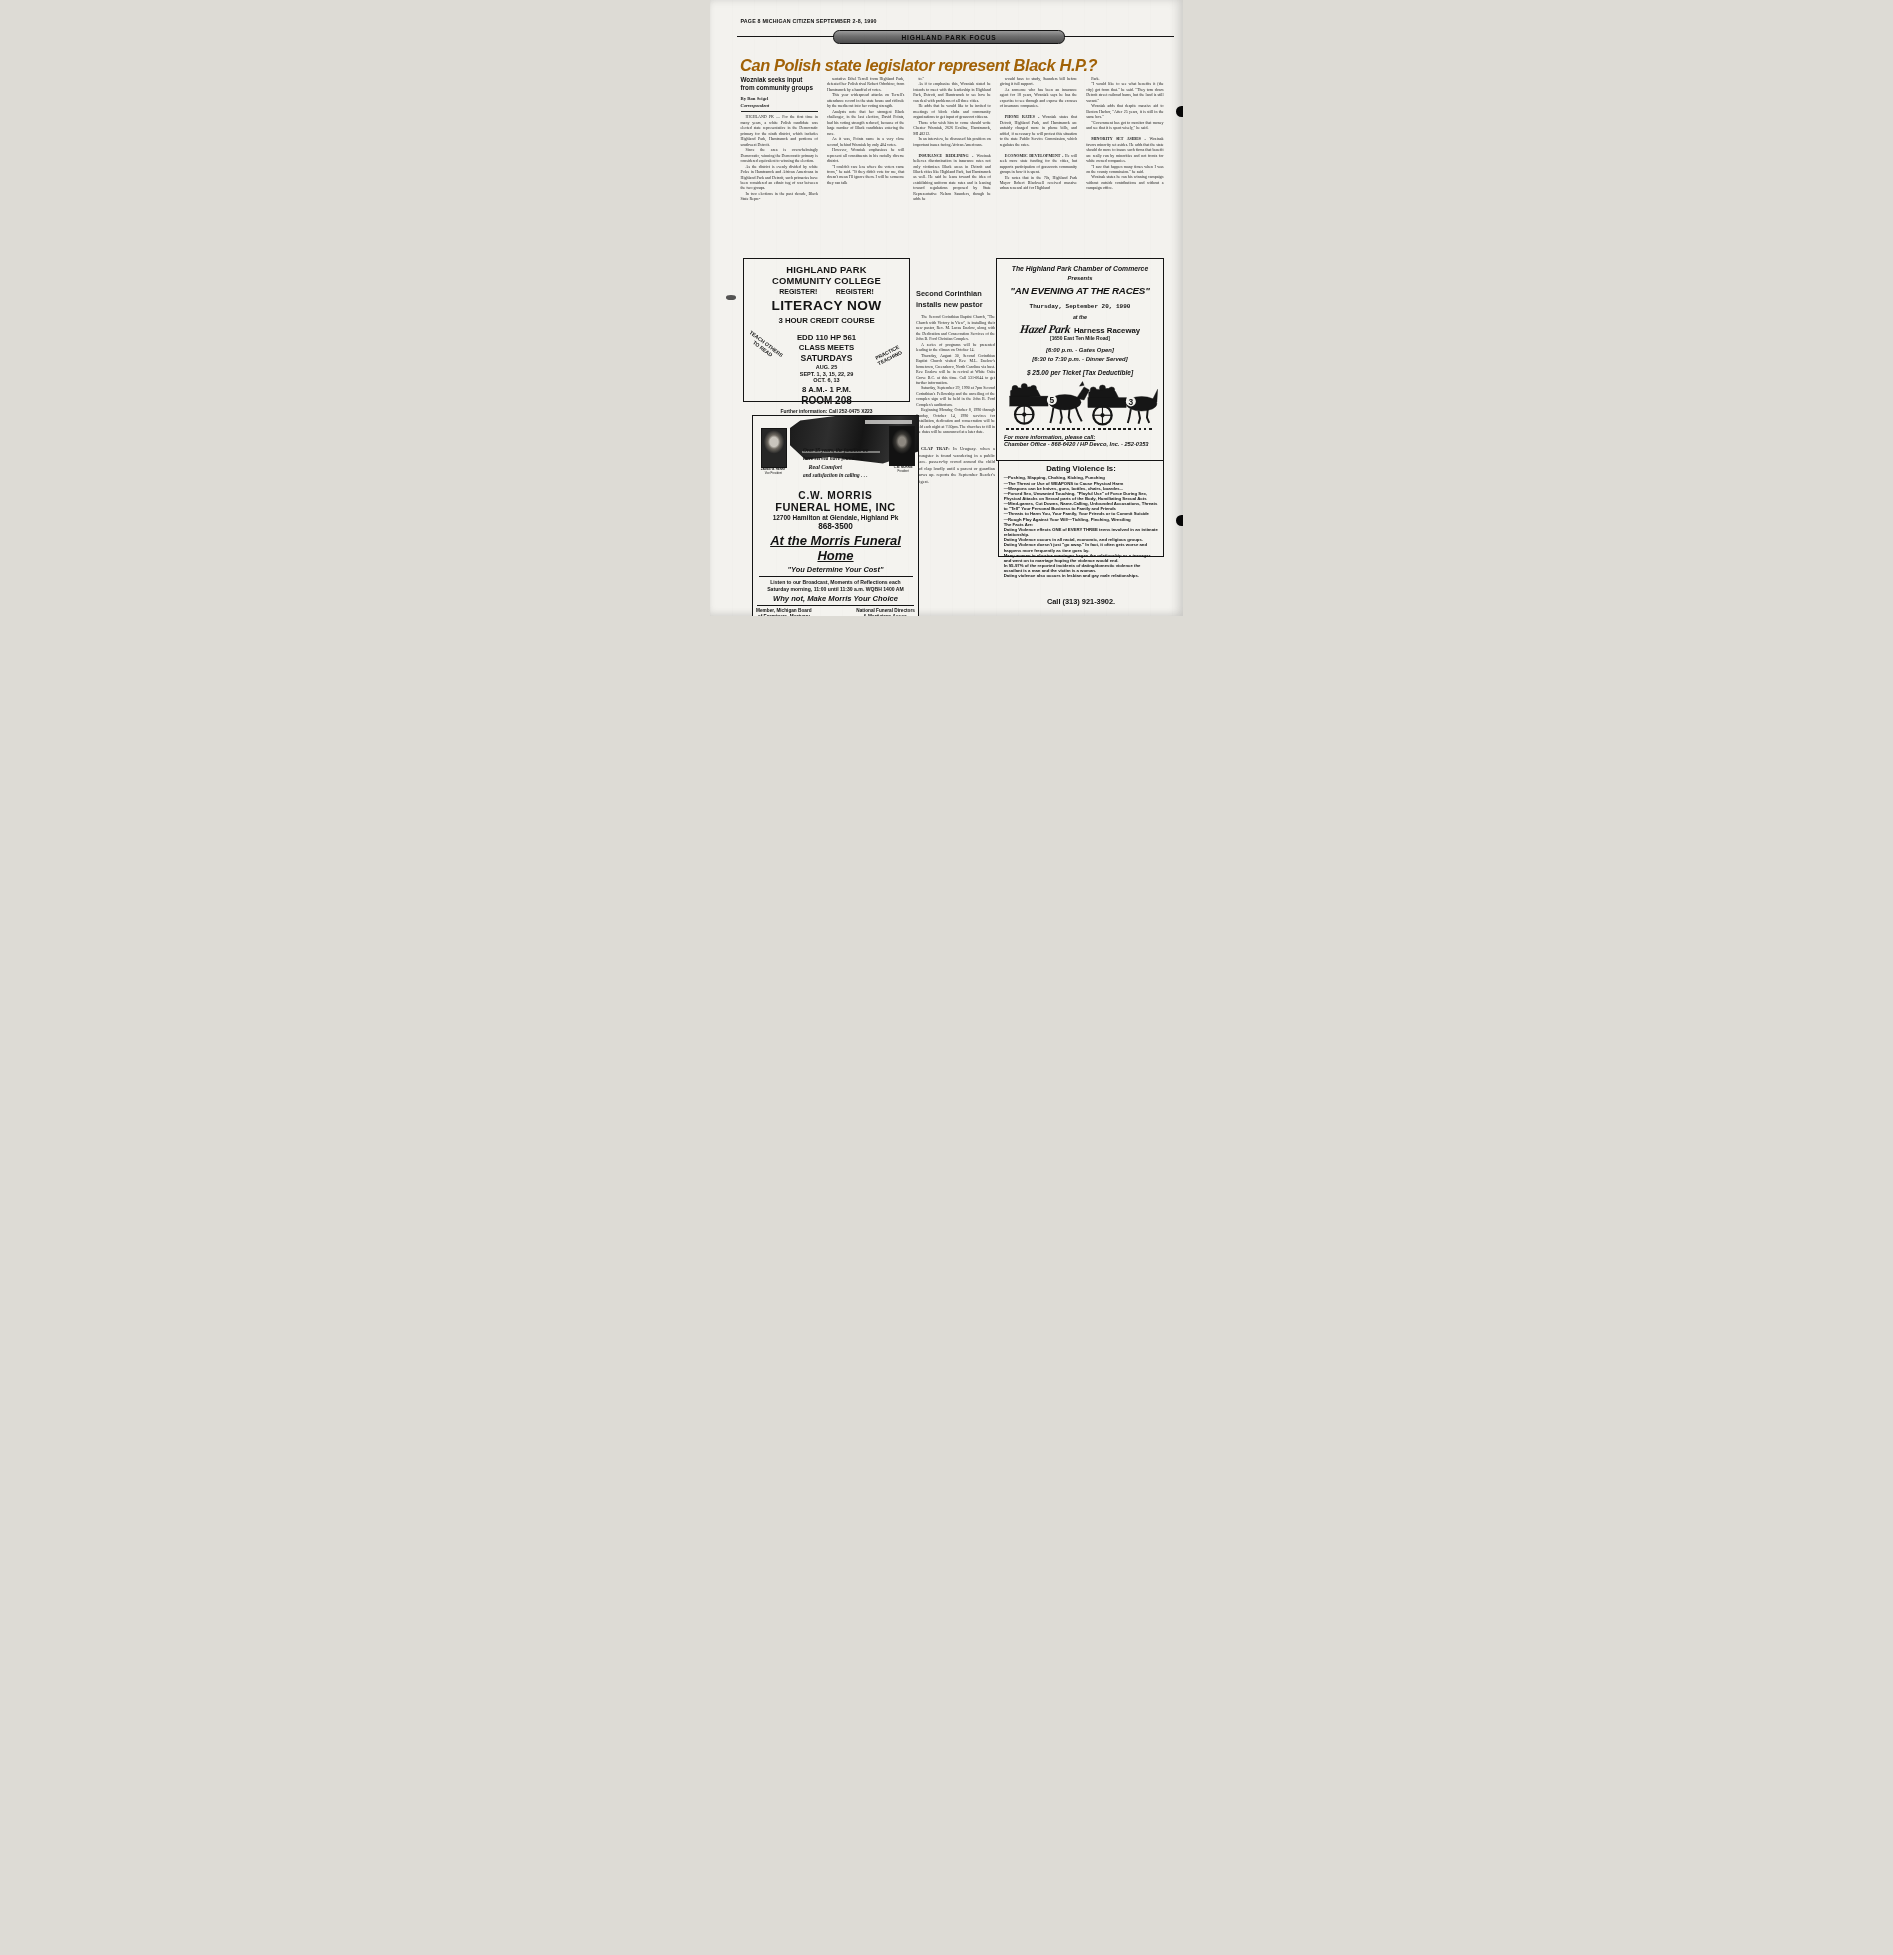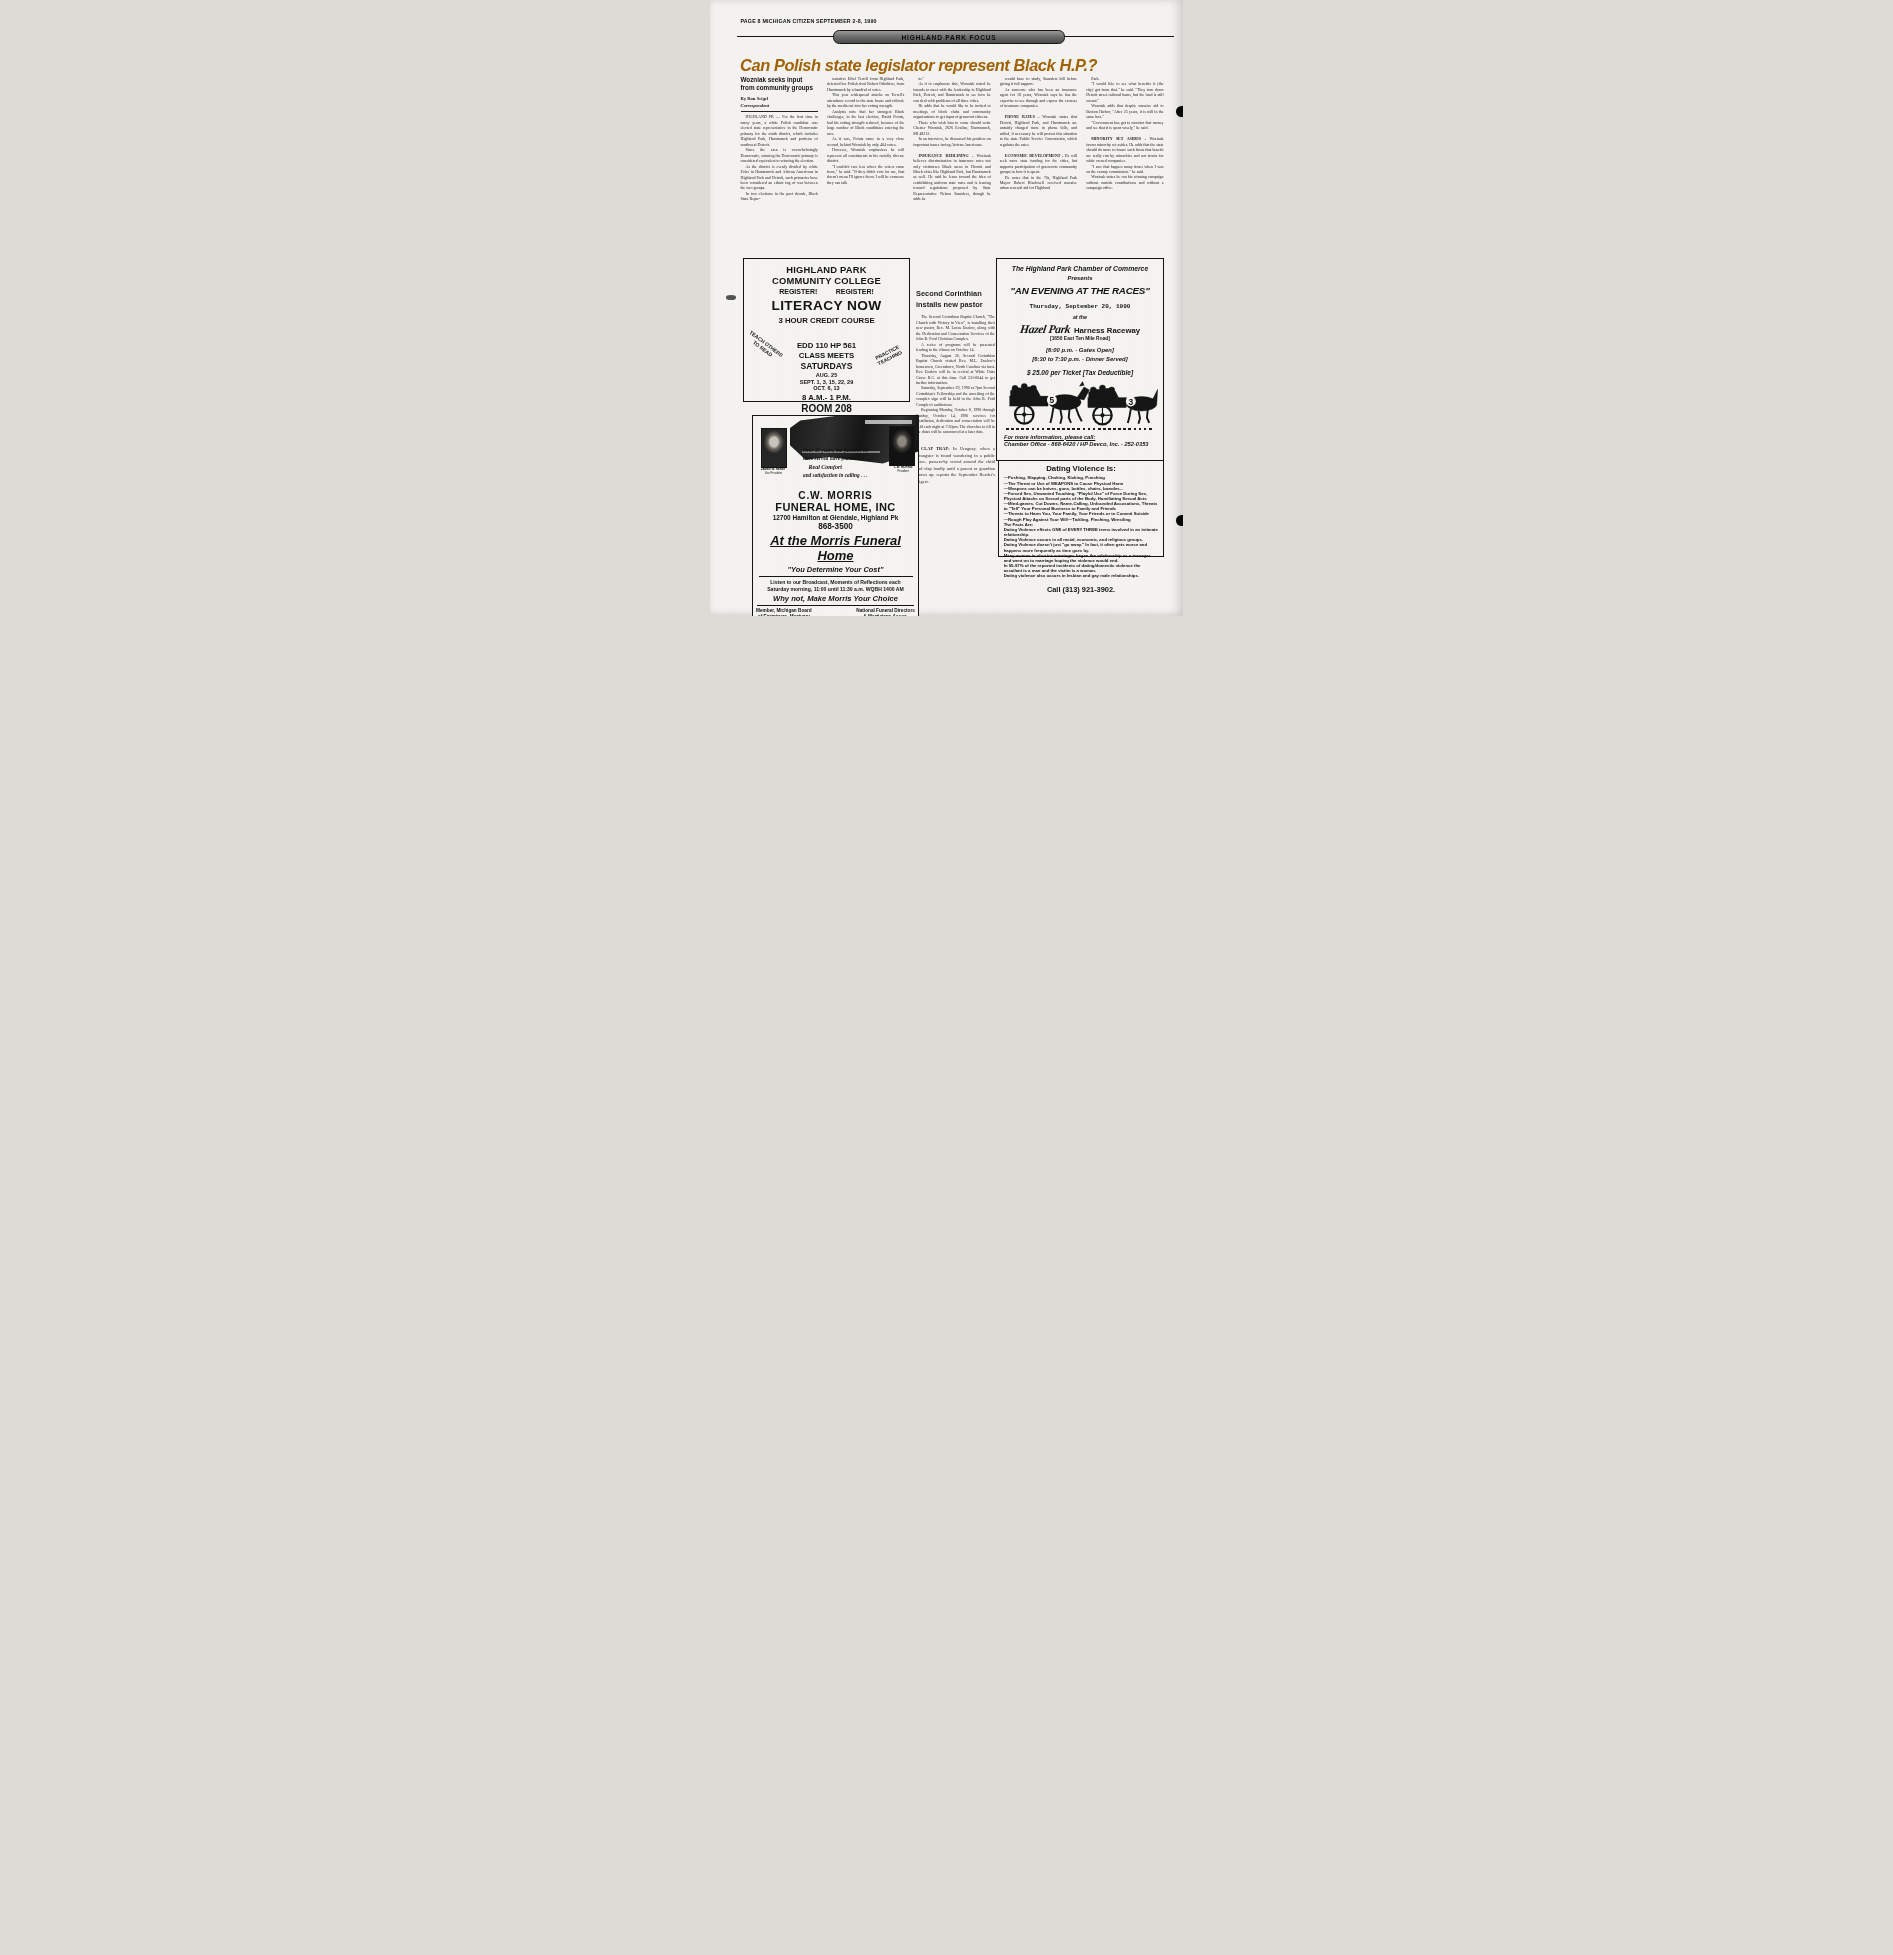--- a/index.html
+++ b/index.html
@@ -34,21 +34,21 @@
   
   .adbox{position:absolute;background:#f4f3ef;border:1.2px solid #141414;box-sizing:border-box;}
   
   .lit{left:33px;top:258px;width:167px;height:144px;text-align:center;
        font-family:"Liberation Sans",sans-serif;font-weight:bold;color:#141414;padding-top:4.7px;}
   .lit-line1{font-size:9.4px;letter-spacing:0.2px;}
   .lit-line2{font-size:9.4px;letter-spacing:0.2px;}
   .lit-register{font-size:7px;margin-top:2px;word-spacing:16.4px;}
   .lit-title{font-size:13.7px;letter-spacing:0.4px;margin-top:3.1px;font-weight:800;}
   .lit-course{font-size:7.8px;margin-top:3.5px;}
-  .lit-code{font-size:7.8px;margin-top:16px;}
+  .lit-code{font-size:7.8px;margin-top:8px;}
   .lit-meets{font-size:7.8px;margin-top:0.8px;}
   .lit-days{font-size:8.6px;margin-top:0.8px;}
   .lit-dates{margin-top:0.8px;}
   .lit-dates div{font-size:5.5px;line-height:1.25;}
   .lit-time{font-size:7.8px;margin-top:0.8px;}
   .lit-room{font-size:10px;margin-top:0.8px;}
   .lit-info{font-size:4.9px;margin-top:2.7px;}
   .diag{position:absolute;font-size:5.1px;font-weight:bold;line-height:1.2;text-align:center;}
   .diag-left{left:-0.8px;top:81px;width:43px;transform:rotate(37deg);}
   .diag-right{right:0.8px;top:90px;width:39px;transform:rotate(-27deg);}
@@ -116,21 +116,21 @@
   .morris-rule2{height:0.8px;background:#141414;margin:2.3px 3.9px 2px 3.9px;}
   .morris-footer{display:flex;justify-content:space-between;padding:0 3.1px;}
   .morris-footer .cell div{font-family:"Liberation Sans",sans-serif;font-weight:bold;font-size:4.7px;line-height:1.3;text-align:center;}
   
   .dating{left:288px;top:460px;width:166px;height:97px;border-width:0.8px;color:#141414;
         font-family:"Liberation Sans",sans-serif;padding:2.3px 4.7px;}
   .dating-title{text-align:center;font-weight:bold;font-size:7.8px;margin-top:0.8px;}
   .dating-items p,.dating-facts p{margin:0;font-weight:bold;font-size:4.3px;line-height:1.2;text-align:left;}
   .dating-items{margin-top:2.3px;}
   .dating-factslabel{font-weight:bold;font-size:4.3px;line-height:1.2;}
-  .dating-call{text-align:center;font-weight:bold;font-size:7.4px;margin-top:6px;}
+  .dating-call{text-align:center;font-weight:bold;font-size:7.4px;margin-top:18px;}
   
   .punch{position:absolute;right:0;width:6.6px;height:11px;background:#070707;border-radius:6.3px 0 0 6.3px;}
   .punch.p1{top:106px;}
   .punch.p2{top:515px;}
   .smudge{position:absolute;left:15.6px;top:295px;width:10.2px;height:4.7px;background:#2a2a2a;border-radius:50%;opacity:.8;}
 </style>
 </head>
 <body>
 
 <div class="page">

